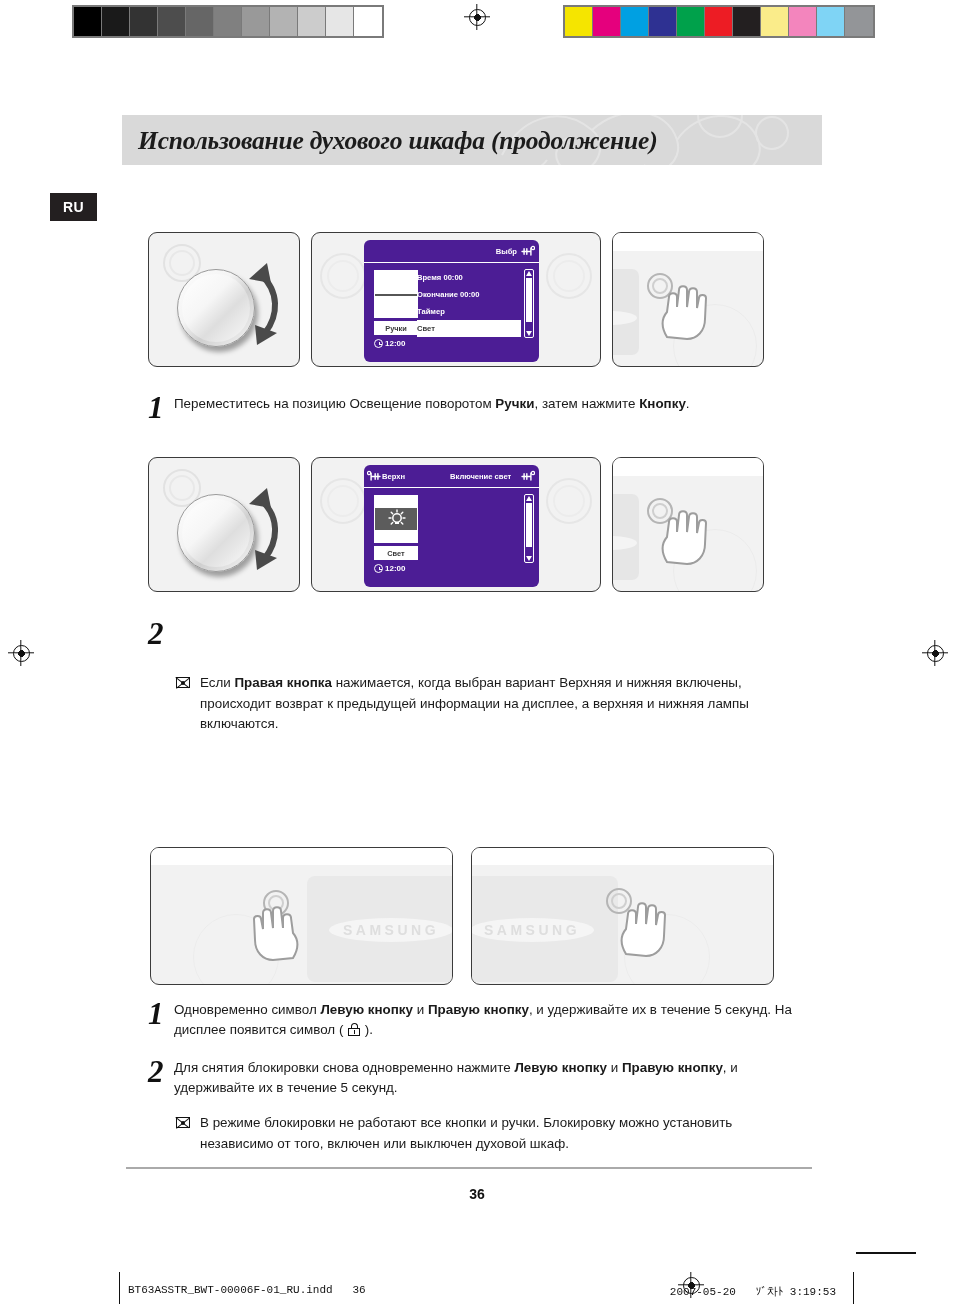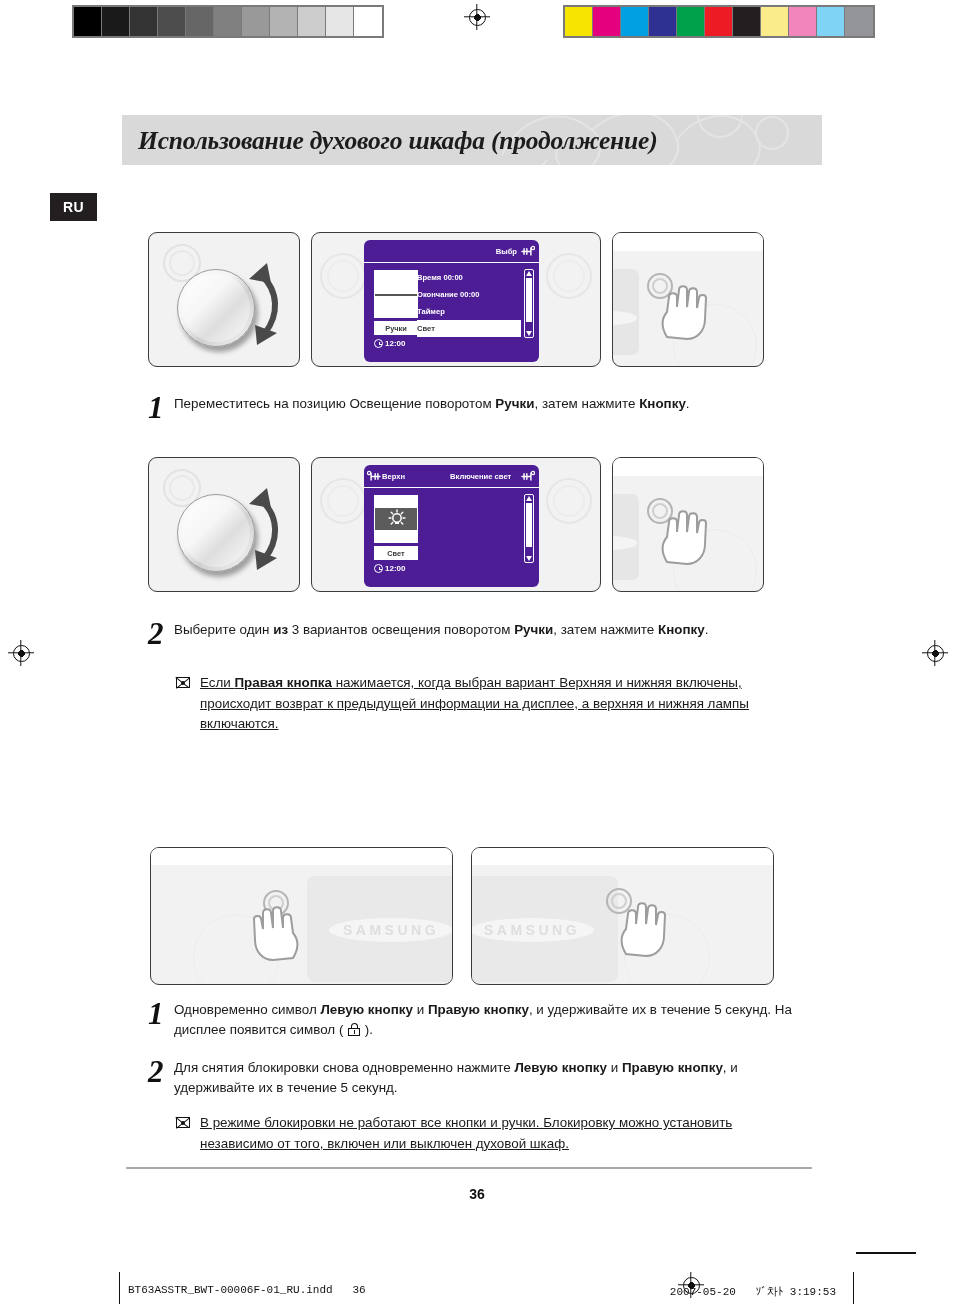--- a/index.html
+++ b/index.html
@@ -212,21 +212,21 @@
   .note .mark::before, .note .mark::after{
     content:""; position:absolute; left:-1px; top:-1px; width:17px; height:1.1px;
     background:#111; transform-origin:0 0;
   }
   .note .mark::before { transform:rotate(38deg); }
   .note .mark::after  { transform:translateY(11px) rotate(-38deg); }
   .note .mark i {
     position:absolute; left:4.4px; top:3.2px; width:4px; height:4px;
     background:#111; border-radius:50%;
   }
-  .note .txt { font-size:13.4px; line-height:20.5px; color:#1a1a1a;text-decoration:underline; }
+  .note .txt { font-size:13.4px; line-height:20.5px; color:#1a1a1a; }
 
   .lock-inline {
     display:inline-block; width:12px; height:13px; position:relative;
     vertical-align:-2px; margin:0 1px;
   }
   .lock-inline .shackle {
     position:absolute; left:2.5px; top:0; width:7px; height:6px;
     border:1.3px solid #111; border-bottom:none; border-radius:4px 4px 0 0;
   }
   .lock-inline .bodyb {
@@ -439,21 +439,20 @@
       <div class="fp-knobcircle"></div>
       <div class="touch-ring" style="left:34px; top:40px;"></div>
       <svg style="position:absolute; left:44px; top:46px;" width="56" height="62" viewBox="0 0 56 62">
         <path d="M10 58 C4 48, 4 40, 10 33 L12 18 C12 13, 20 13, 20 18 L20 28 L22 11 C22 6, 30 6, 30 11 L30 28 L32 13 C32 8, 40 8, 40 13 L40 29 L42 19 C42 15, 49 15, 49 19 L48 40 C48 52, 40 60, 30 60 Z" fill="#ffffff" stroke="#9d9d9d" stroke-width="2"></path>
       </svg>
     </div>
   </div>
 
   <div class="step" style="left:148px; top:620px; width:660px;">
     <div class="num">2</div>
-    <div class="body" id="light-step-2"><span>Выберите один </span><b>из</b><span> 3 вариантов освещения поворотом </span><b>Ручки</b><span>, затем нажмите </span><b>Кнопку</b><span>.</span></div>
   </div>
 
   <div class="note" style="left:176px; top:673px; width:618px;">
     <span class="mark">
         <i></i>
       </span>
     <span class="txt" id="light-note"><span>Если </span><b>Правая кнопка</b><span> нажимается, когда выбран вариант Верхняя и нижняя включены, происходит возврат к предыдущей информации на дисплее, а верхняя и нижняя лампы включаются.</span></span>
   </div>
 
 

